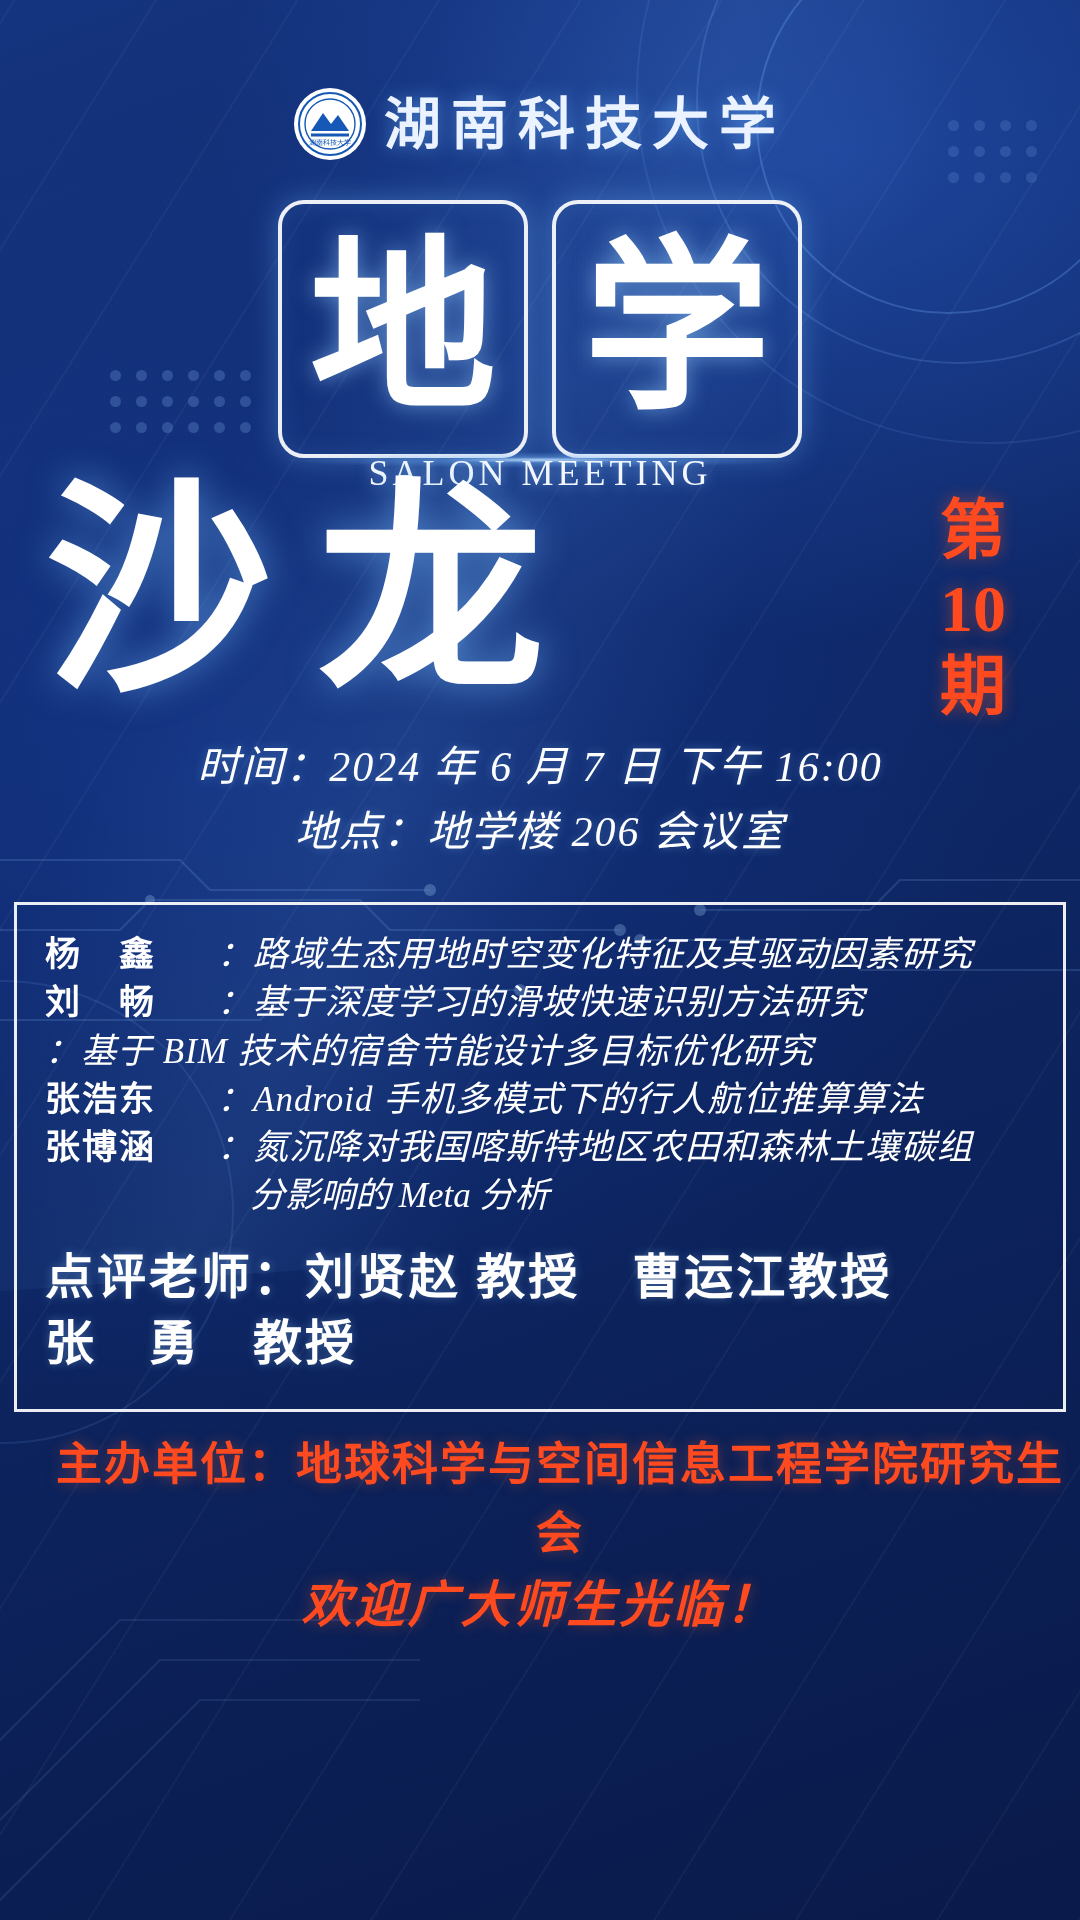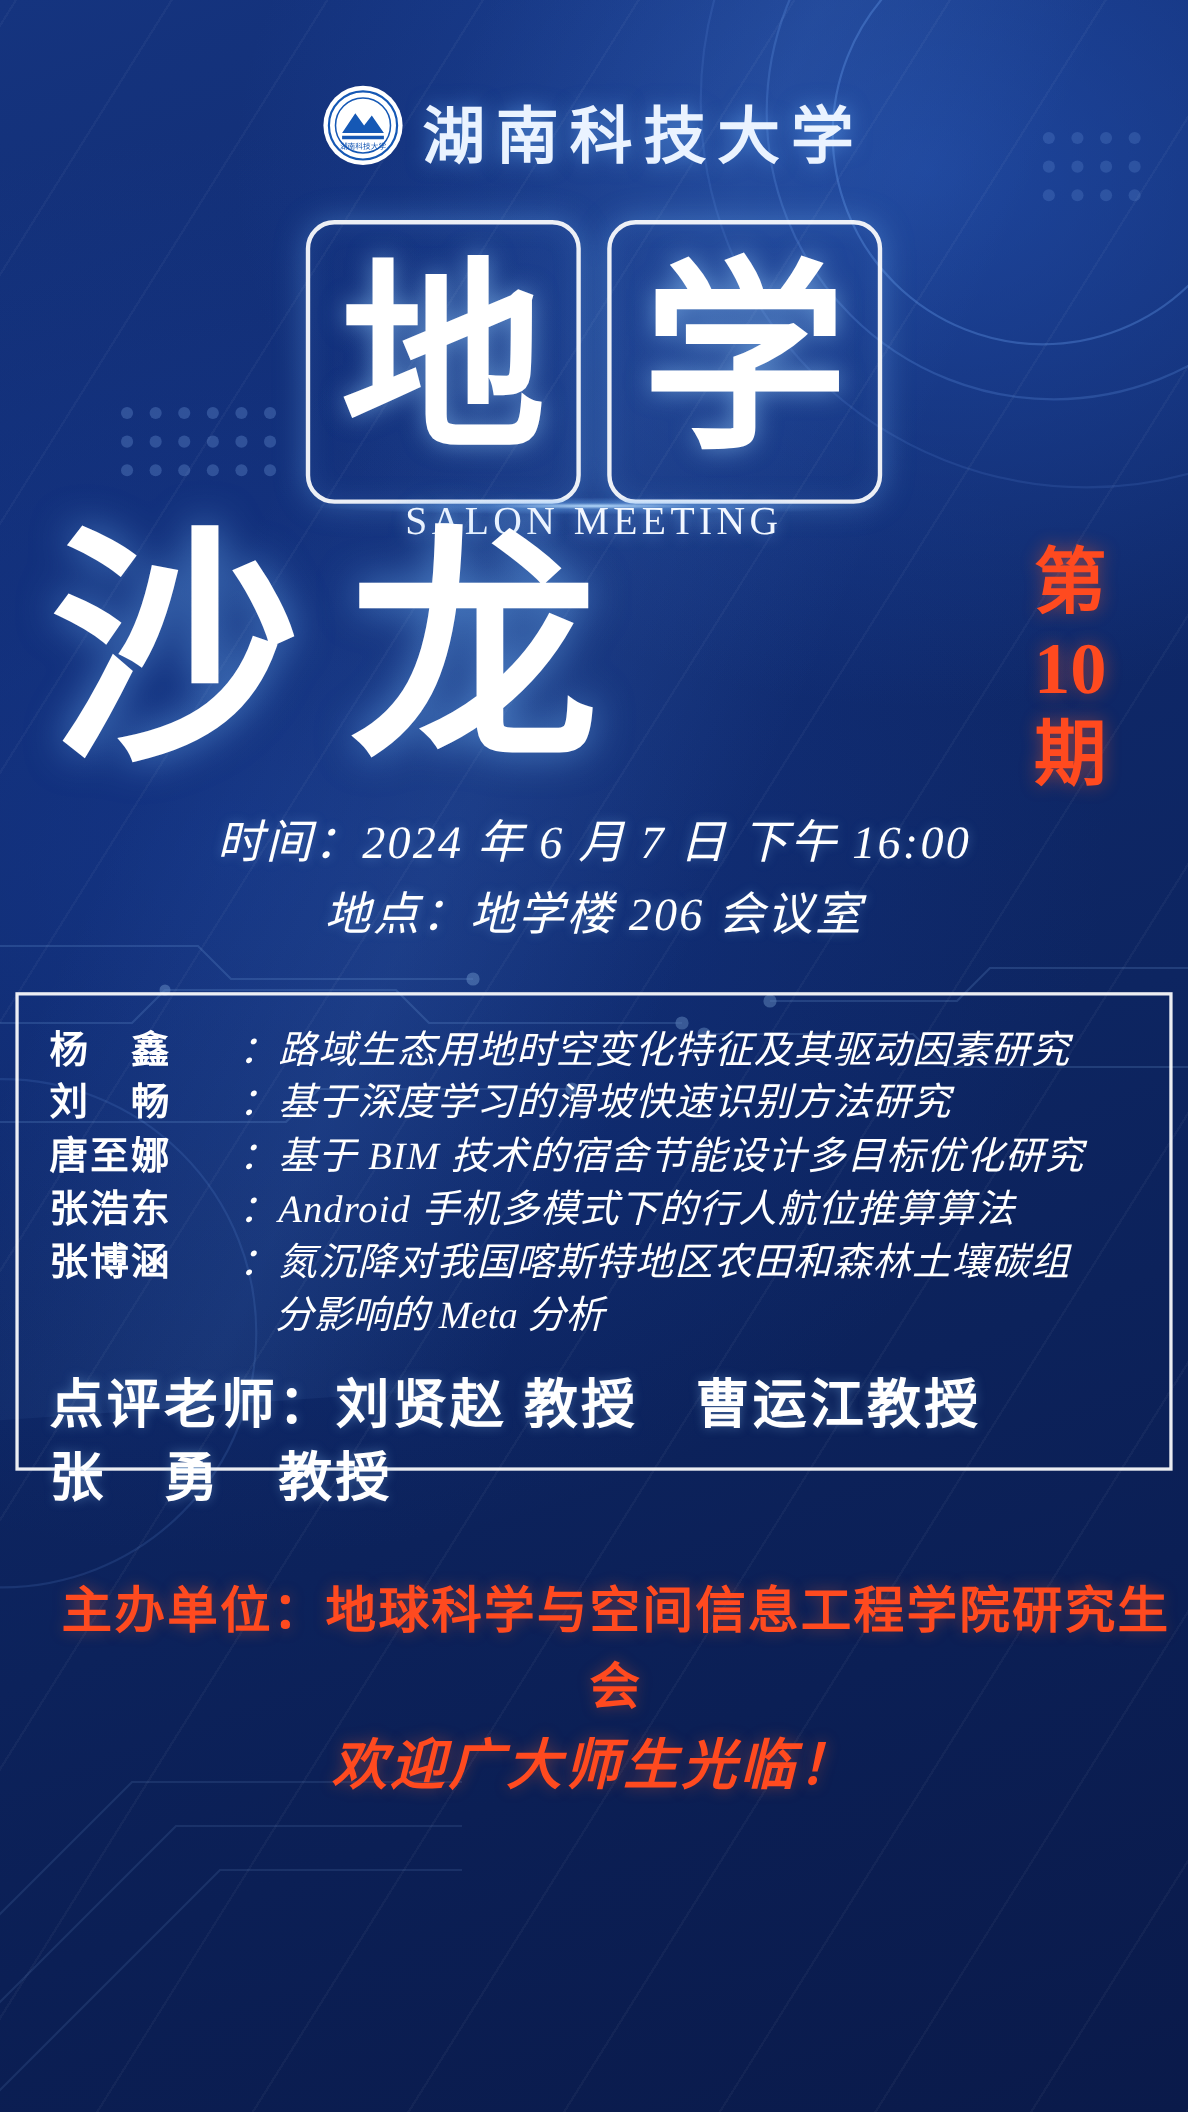--- a/index.html
+++ b/index.html
@@ -90,21 +90,21 @@
     opacity: .5;
   }
 
   
   .brand {
     position: absolute;
     top: 78px;
     left: 0;
     width: 100%;
     display: flex;
-    align-items: flex-start;
+    align-items: flex-end;
     justify-content: center;
     gap: 18px;
   }
   .brand .logo {
     width: 72px;
     height: 72px;
     border-radius: 50%;
     background: #ffffff;
     display: flex;
     align-items: center;
@@ -219,21 +219,21 @@
     font-style: italic;
     text-shadow: 0 0 10px rgba(140,200,255,0.35);
   }
 
   
   .panel {
     position: absolute;
     left: 14px;
     top: 902px;
     width: 1052px;
-    height: 435px;
+    height: 510px;
     border: 3px solid rgba(255,255,255,0.92);
     box-sizing: border-box;
     padding: 26px 32px 10px 28px;
   }
   .topic-row {
     display: flex;
     align-items: baseline;
     font-family: "Liberation Serif", serif;
     font-size: 35px;
     line-height: 1.38;
@@ -422,21 +422,20 @@
       <span class="what">路域生态用地时空变化特征及其驱动因素研究</span>
     </div>
 
     <div class="topic-row">
       <span class="who">刘　畅</span>
       <span class="sep">：</span>
       <span class="what">基于深度学习的滑坡快速识别方法研究</span>
     </div>
 
     <div class="topic-row">
-      <span class="who">唐至娜</span>
       <span class="sep">：</span>
       <span class="what">基于 BIM 技术的宿舍节能设计多目标优化研究</span>
     </div>
 
     <div class="topic-row">
       <span class="who">张浩东</span>
       <span class="sep">：</span>
       <span class="what">Android 手机多模式下的行人航位推算算法</span>
     </div>
 

